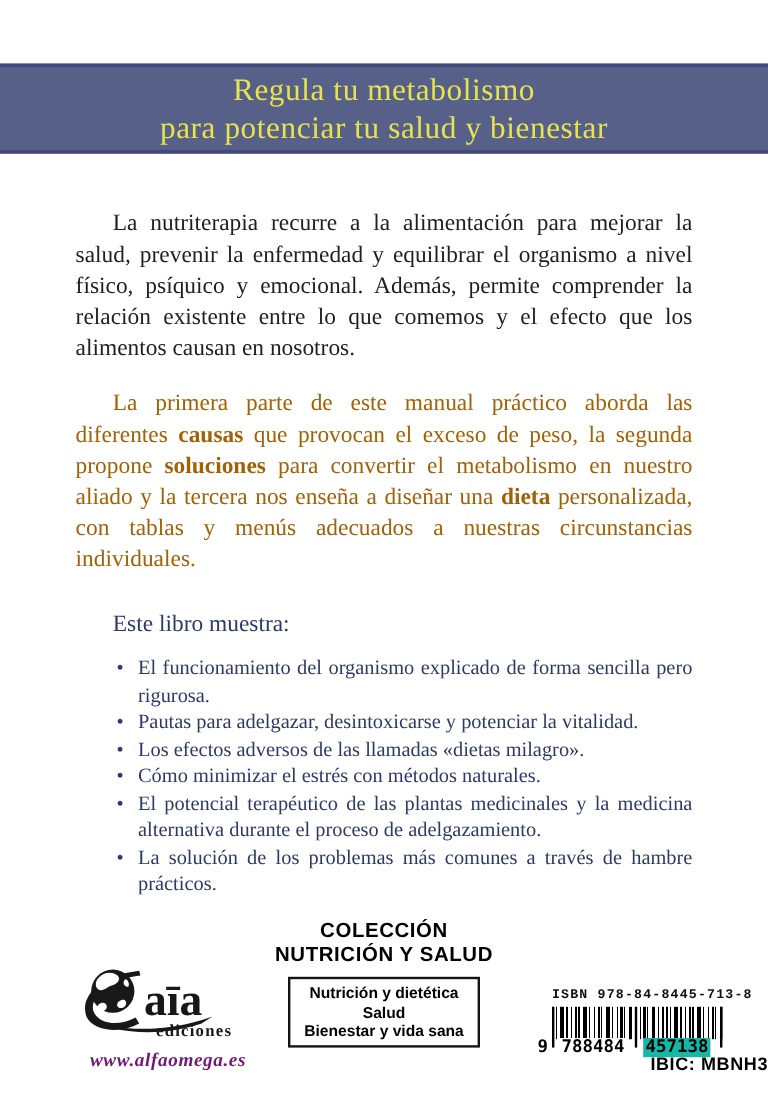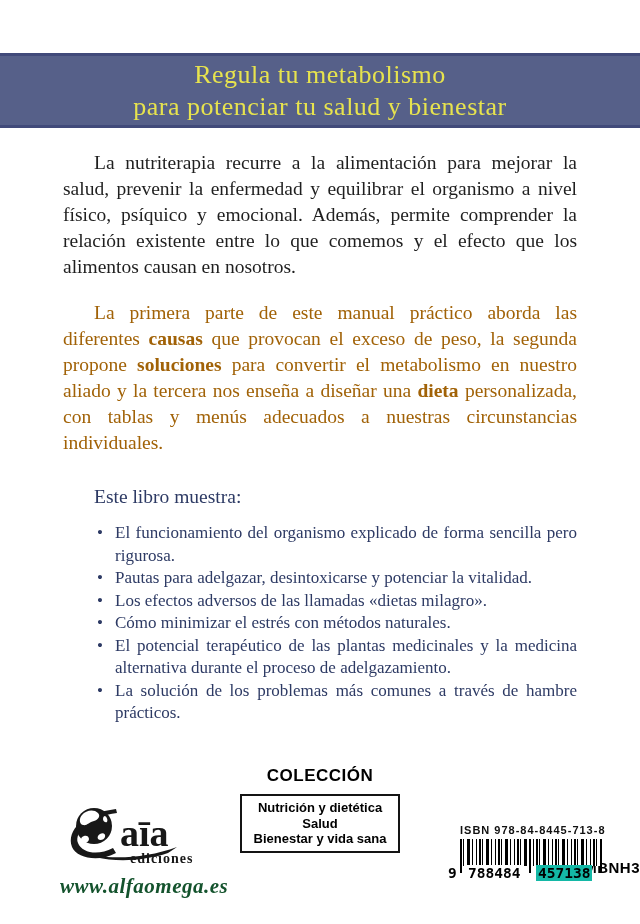--- a/index.html
+++ b/index.html
@@ -17,21 +17,21 @@
     text-align:center; color:#e7e34e;
   }
   .banner .bl{ font-size:26px; line-height:32px; letter-spacing:.5px;font-family:Liberation Serif, serif; }
 
   
   .content{ position:absolute; top:128px; left:63px; width:514px; }
   .para{
     margin:0; text-align:justify; text-indent:31px;
     font-size:19.5px; line-height:26px; color:#1f1f1f;
   }
-  .para.intro{ margin-top:22px; }
+  .para.intro{ margin-top:46px; }
   .para.green{ margin-top:20px; color:#a16207; }
   .para.green .b{ font-weight:bold; }
   .heading{
     margin:28px 0 0 0; text-indent:31px; font-size:19.5px; line-height:26px;
     color:#2d3a64;
   }
   ul.features{
     margin:12px 0 0 0; padding:0 0 0 34px; list-style:none;
     color:#2d3a64;
   }
@@ -52,28 +52,28 @@
   .cat-box{
     display:inline-block; margin-top:8px; border:2px solid #141414;
     padding:4px 12px; font-weight:bold; font-size:13px; line-height:15.5px;
   }
   .ibic{ margin-top:6px; font-weight:bold; font-size:15px; letter-spacing:.5px;text-align:right; }
 
   
   .publisher{ position:absolute; left:60px; top:806px; width:160px; text-align:center; }
   .website{
     margin-top:2px; font-family:"Liberation Serif", serif; font-style:italic;
-    font-weight:bold; font-size:21px; color:#14532d; letter-spacing:.5px;
+    font-weight:bold; font-size:16px; color:#701a75; letter-spacing:.5px;
   }
 
   
   .barcode{ position:absolute; left:448px; top:824px; width:160px; }
   .isbn-label{
-    font-family:Liberation Sans, sans-serif; font-weight:bold;
-    font-size:11px; letter-spacing:1px; color:#111; text-align:left;
+    font-family:Liberation Mono, monospace; font-weight:bold;
+    font-size:11px; letter-spacing:1px; color:#111; text-align:right;
     margin-left:12px; width:162px; white-space:nowrap;
   }
   .bars-wrap{ position:relative; margin-left:12px; width:142px; height:40px; margin-top:3px; }
   .bars{
     position:absolute; left:0; top:0; width:142px; height:27px;
     background:repeating-linear-gradient(90deg,
       #000 0 2px, #fff 2px 3px, #000 3px 4px, #fff 4px 7px,
       #000 7px 10px, #fff 10px 12px, #000 12px 13px, #fff 13px 16px,
       #000 16px 17px, #fff 17px 19px);
   }
@@ -110,20 +110,21 @@
       <li>Pautas para adelgazar, desintoxicarse y potenciar la vitalidad.</li>
       <li>Los efectos adversos de las llamadas «dietas milagro».</li>
       <li>Cómo minimizar el estrés con métodos naturales.</li>
       <li>El potencial terapéutico de las plantas medicinales y la medicina alternativa durante el proceso de adelgazamiento.</li>
       <li>La solución de los problemas más comunes a través de hambre prácticos.</li>
     </ul>
   </div>
 
   <div class="collection">
     <div class="ctitle">COLECCIÓN</div>
+    <div class="ctitle">NUTRICIÓN Y SALUD</div>
     <div class="cat-box">
       <div>Nutrición y dietética</div>
       <div>Salud</div>
       <div>Bienestar y vida sana</div>
     </div>
     <div class="ibic">IBIC: MBNH3</div>
   </div>
 
   <div class="publisher">
     <svg width="152" height="62" viewBox="0 0 152 62">

